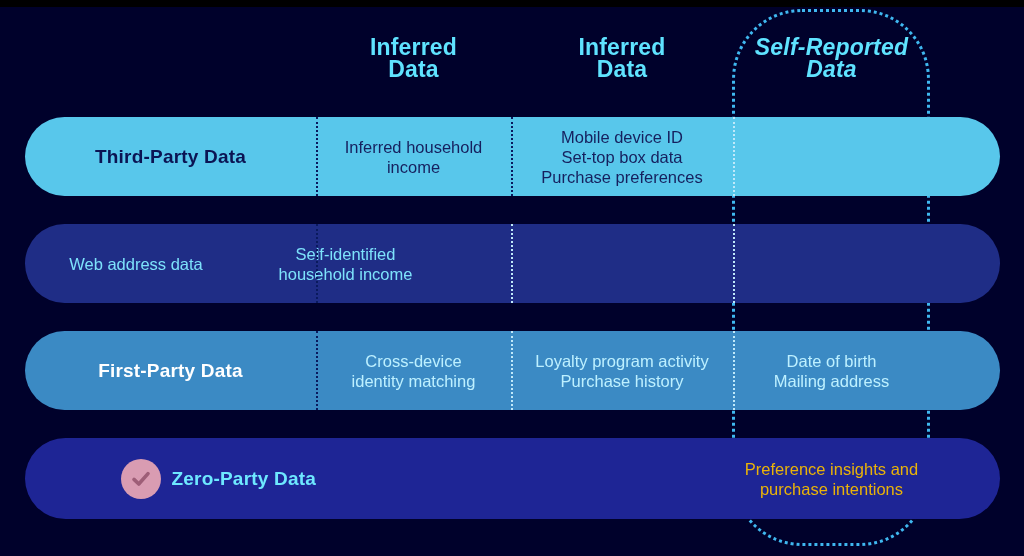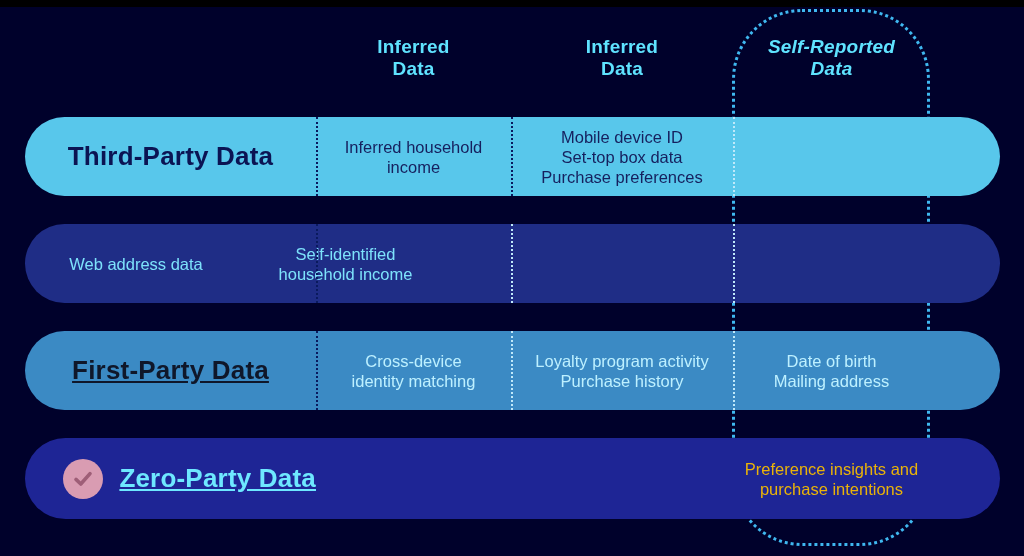--- a/index.html
+++ b/index.html
@@ -43,21 +43,21 @@
     left: 0;
     top: 36px;
     width: 1024px;
     height: 56px;
   }
   .col-head {
     position: absolute;
     text-align: center;
     color: #5FE3FF;
     font-weight: bold;
-    font-size: 19px;
+    font-size: 23px;
     line-height: 22px;
     letter-spacing: 0.2px;
   }
   .col-head .l2 { display: block; }
 
   
   .row {
     position: absolute;
     left: 25px;
     width: 975px;
@@ -75,21 +75,21 @@
     display: flex;
     align-items: center;
     justify-content: center;
     text-align: center;
     box-sizing: border-box;
   }
   .cell-label {
     width: 291px;
     flex: 0 0 291px;
     font-weight: bold;
-    font-size: 26px;
+    font-size: 19px;
     letter-spacing: 0.2px;
   }
   .cell-inferred {
     width: 195px;
     flex: 0 0 195px;
   }
   .cell-observed {
     width: 222px;
     flex: 0 0 222px;
   }
@@ -119,32 +119,31 @@
   
   #row-third  { background: #58C7EB; }
   #row-third .cell-label { color: #0B1453; }
   #row-third .cell-body  { color: #16205E; }
 
   #row-second { background: #1F2D86; }
   #row-second .cell-label { color: #6EE8FF; }
   #row-second .cell-body  { color: #7DE2FB; }
 
   #row-first  { background: #3B8AC4; }
-  #row-first .cell-label { color: #0f172a; text-decoration: underline; }
+  #row-first .cell-label { color: #ffffff; }
   #row-first .cell-body  { color: #BDF0FF; }
 
   #row-zero   { background: #1E2595; }
   #row-zero .cell-label { color: #6EE8FF; }
   #row-zero .cell-body  { color: #eab308; }
 
   
   #row-zero .cell-label {
-    justify-content: space-between;
+    justify-content: flex-end;
     padding-left: 38px;
-    text-decoration: underline;
   }
   #check-badge {
     width: 40px;
     height: 40px;
     border-radius: 50%;
     background: #D99CB2;
     display: flex;
     align-items: center;
     justify-content: center;
     margin-right: 11px;

